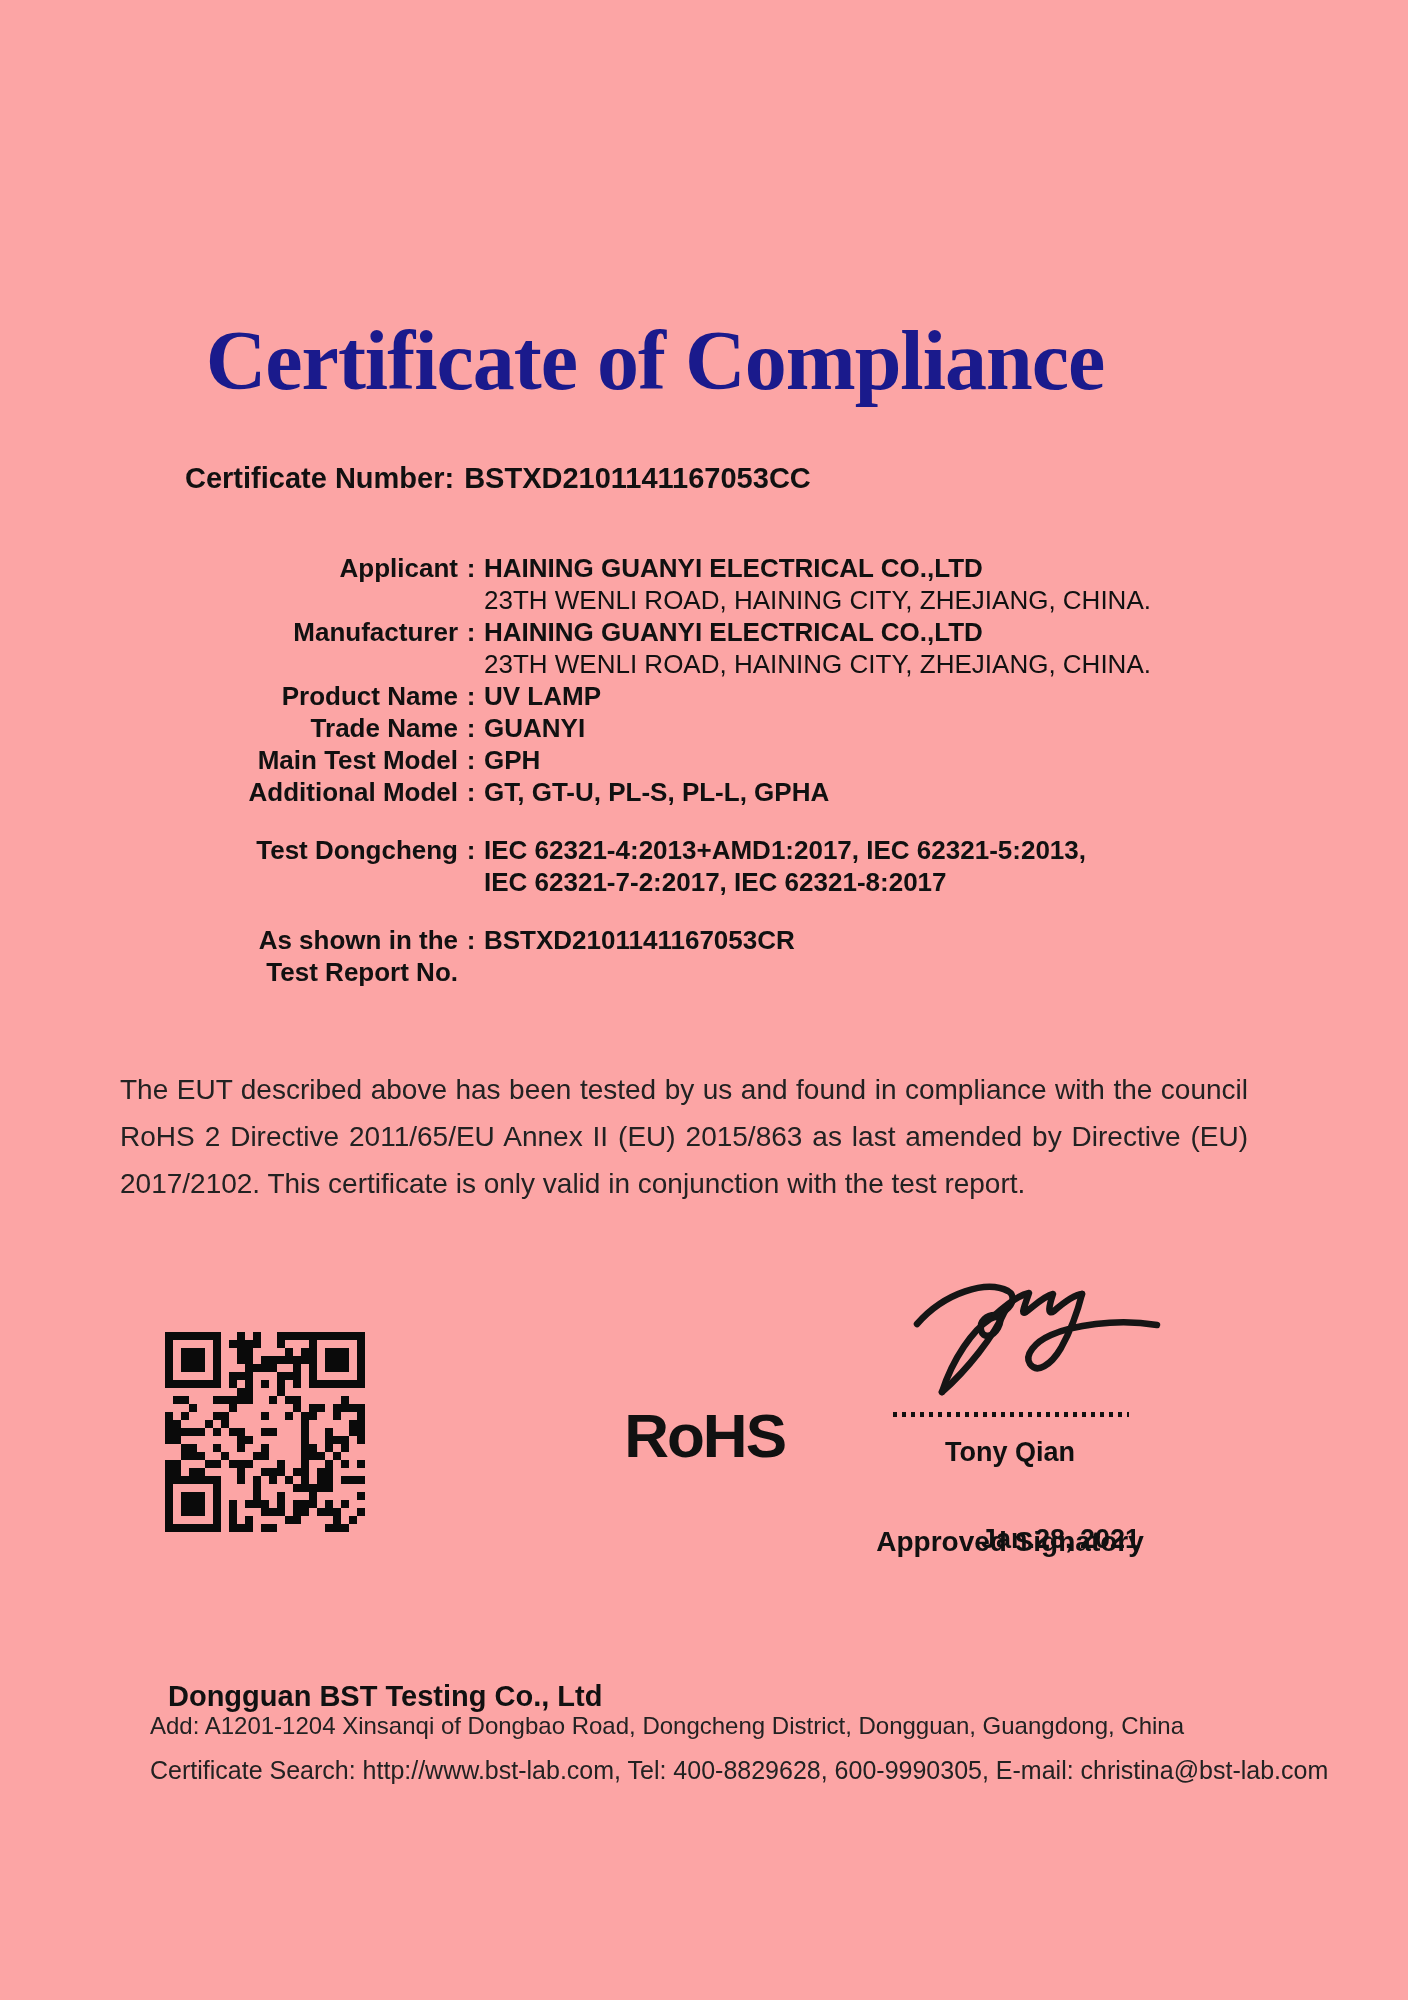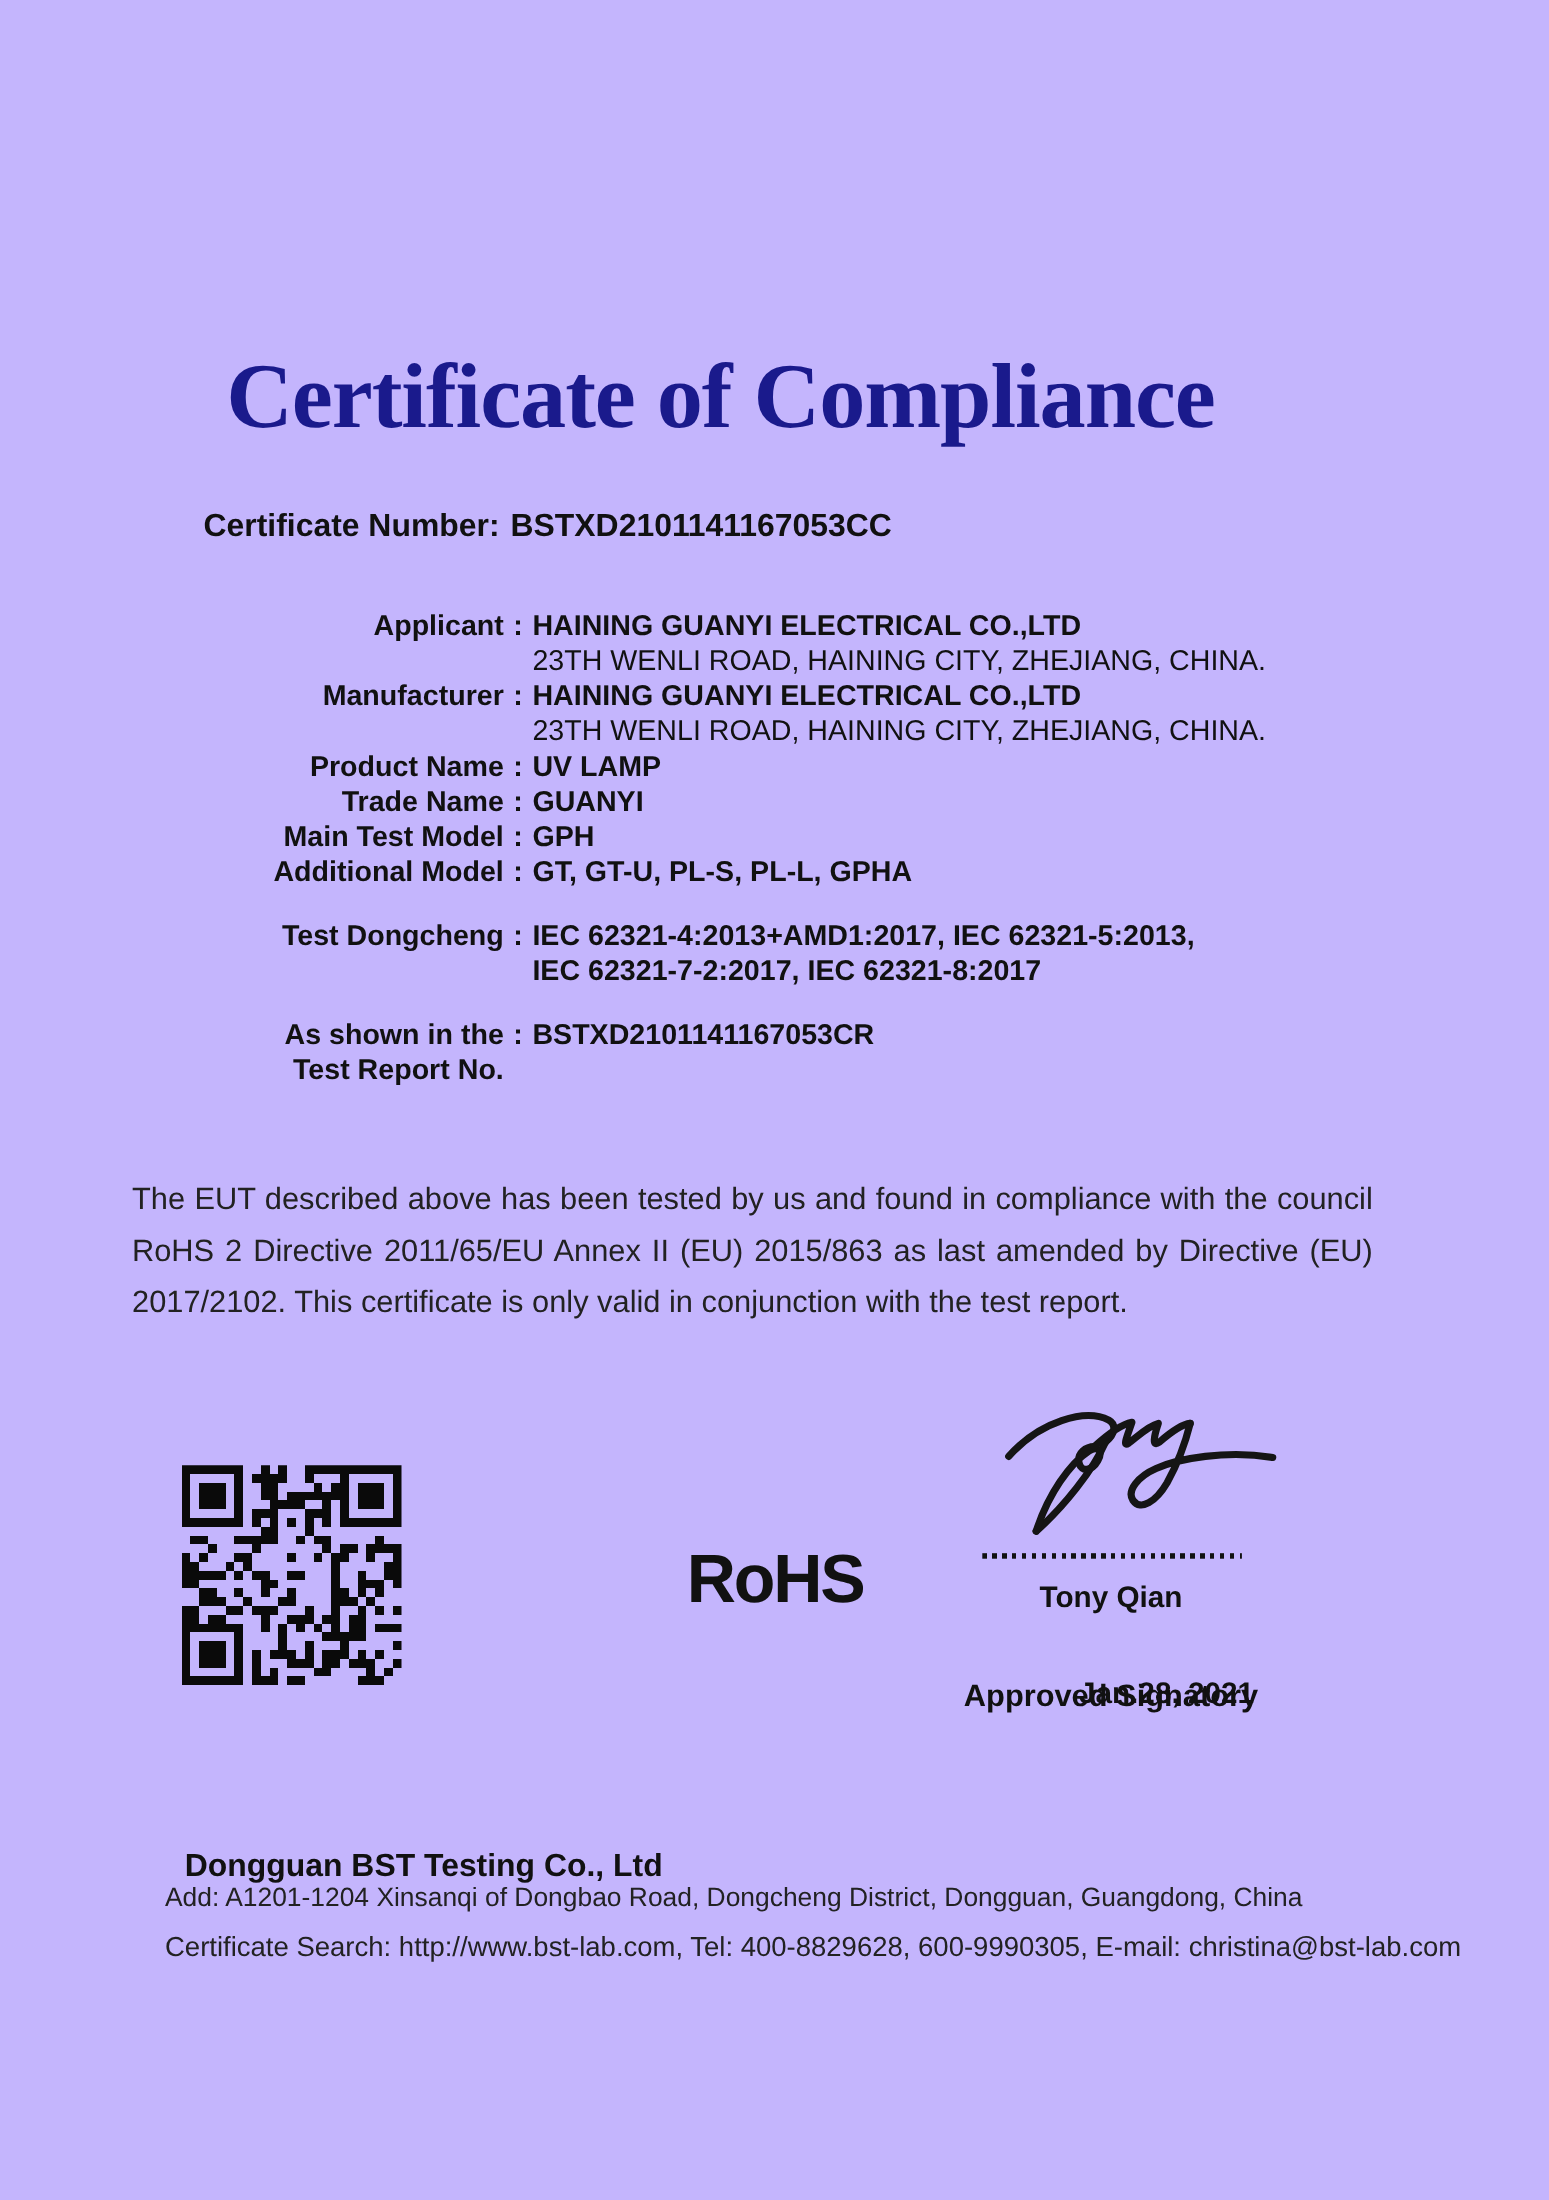--- a/index.html
+++ b/index.html
@@ -1,19 +1,19 @@
 <!DOCTYPE html>
 <html><head>
 <meta charset="utf-8">
 <style>
   html,body{margin:0;padding:0;background:#ffffff;}
   .page{
     position:relative;
     width:1408px;height:2000px;
-    background:#c4b5fd;
+    background:#fca5a5;
     font-family:"Liberation Sans", sans-serif;
     color:#1c1c1c;
     overflow:hidden;
   }
   .abs{position:absolute;}
 
   .doc-title{
     top:312px;left:110px;width:1090px;
     text-align:center;
     font-family:"Liberation Serif", serif;

